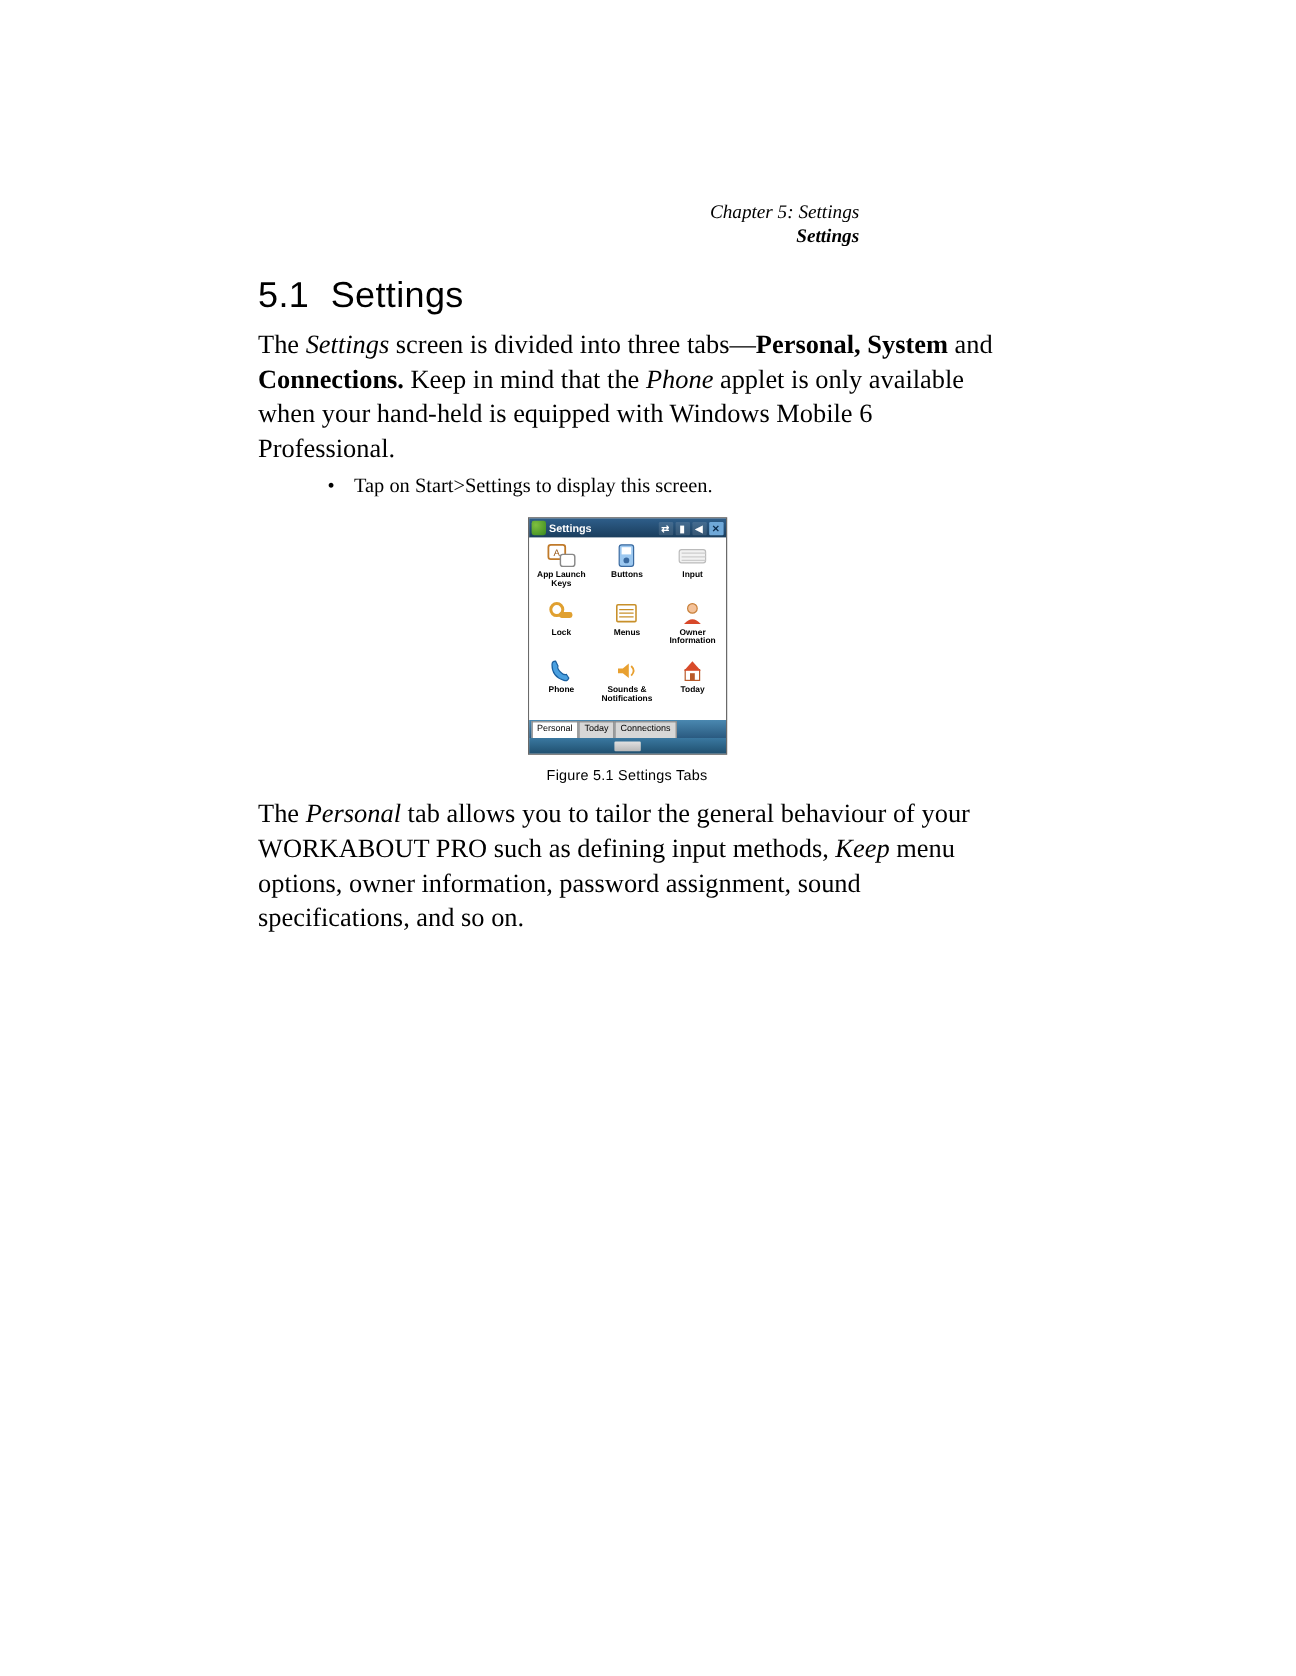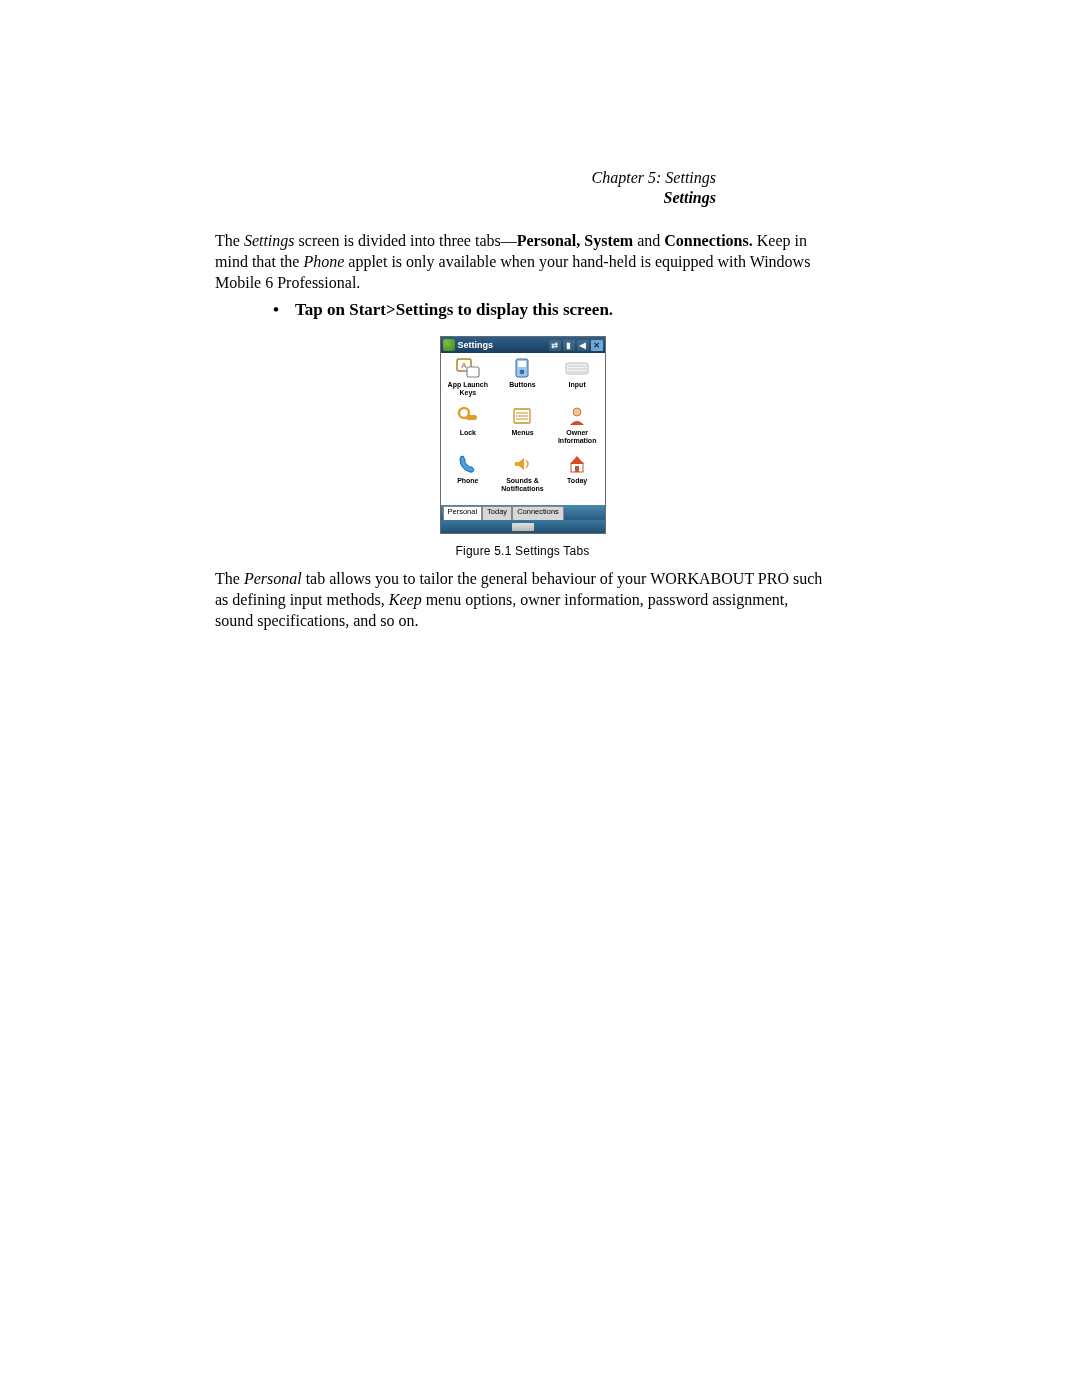--- a/index.html
+++ b/index.html
@@ -2,25 +2,25 @@
 <html><head>
 <meta charset="utf-8">
 <style>
   html,body{margin:0;padding:0;background:#fff;font-family:"Times New Roman",Times,serif;color:#000;}
   .page{width:976px;height:1397px;position:relative;box-sizing:border-box;}
   .header{position:absolute;top:168px;right:260px;text-align:right;font-style:italic;font-family:Georgia,"Times New Roman",serif;font-size:16px;line-height:1.25;}
   .header .bold{font-weight:bold;}
   .content{position:absolute;top:230px;left:215px;width:615px;}
   h2.section{font-family:"Arial Narrow","Helvetica Condensed",Arial,sans-serif;font-weight:400;font-stretch:condensed;font-size:30px;margin:0 0 8px 0;letter-spacing:0.3px;}
   h2.section .num{display:inline-block;margin-right:18px;}
-  p.body{font-size:16px;line-height:1.32;margin:0 0 4px 0;font-family:"Times New Roman",serif;}
+  p.body{font-size:22px;line-height:1.32;margin:0 0 4px 0;font-family:"Times New Roman",serif;}
   p.body .ital{font-style:italic;}
   p.body .bold{font-weight:bold;}
   ul.bullets{margin:6px 0 14px 58px;padding:0;list-style:none;font-size:17px;font-family:"Times New Roman",serif;}
-  ul.bullets li{position:relative;padding-left:22px;line-height:1.35;font-weight:bold;}
+  ul.bullets li{position:relative;padding-left:22px;line-height:1.35;}
   ul.bullets li::before{content:"•";position:absolute;left:0;top:0;}
   .figwrap{display:flex;flex-direction:column;align-items:center;margin:6px 0 10px 0;}
   .figcaption{font-family:"Arial Narrow","Helvetica Condensed",Arial,sans-serif;font-size:12px;margin-top:10px;letter-spacing:0.2px;}
   .footer{position:absolute;bottom:110px;left:0;width:1080px;text-align:center;font-style:italic;font-family:Georgia,"Times New Roman",serif;font-size:15px;}
   .footer .pn{font-weight:bold;font-style:italic;margin-left:20px;}
   
   .device{width:164px;border:1px solid #6a6a6a;font-family:Tahoma,Arial,sans-serif;background:#e8e8e8;}
   .titlebar{height:16px;background:linear-gradient(#2e5e8a,#1a3d5c);display:flex;align-items:center;padding:0 2px;color:#fff;font-size:9px;font-weight:bold;}
   .titlebar .start{width:12px;height:12px;margin-right:3px;display:inline-block;background:radial-gradient(circle at 30% 30%,#7fbf3f,#3a8a1f);border-radius:2px;}
   .titlebar .spacer{flex:1;}
@@ -41,20 +41,23 @@
 
 <div class="page">
 
   <div class="header">
     <div>Chapter 5: Settings</div>
     <div class="bold">Settings</div>
   </div>
 
   <div class="content">
 
+    <h2 class="section">
+      <span class="num">5.1</span><span>Settings</span>
+    </h2>
 
     <p class="body">
       <span>The </span><span class="ital">Settings</span><span> screen is divided into three tabs—</span><span class="bold">Personal, System</span><span> and </span><span class="bold">Connections.</span><span> Keep in mind that the </span><span class="ital">Phone</span><span> applet is only available when your hand-held is equipped with Windows Mobile 6 Professional.</span>
     </p>
 
     <ul class="bullets">
       <li>
         <span>Tap on </span><span class="bold">Start&gt;Settings</span><span> to display this screen.</span>
       </li>
     </ul>

